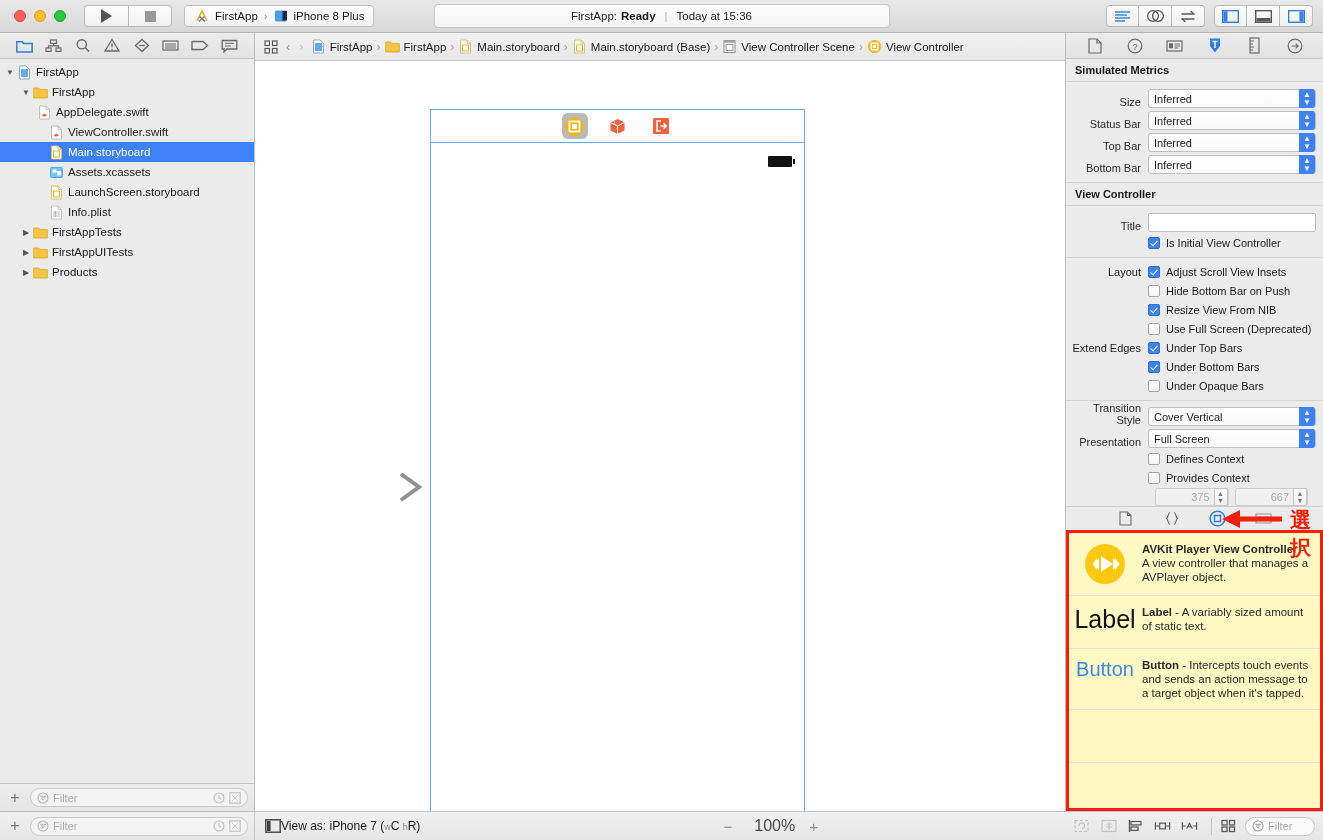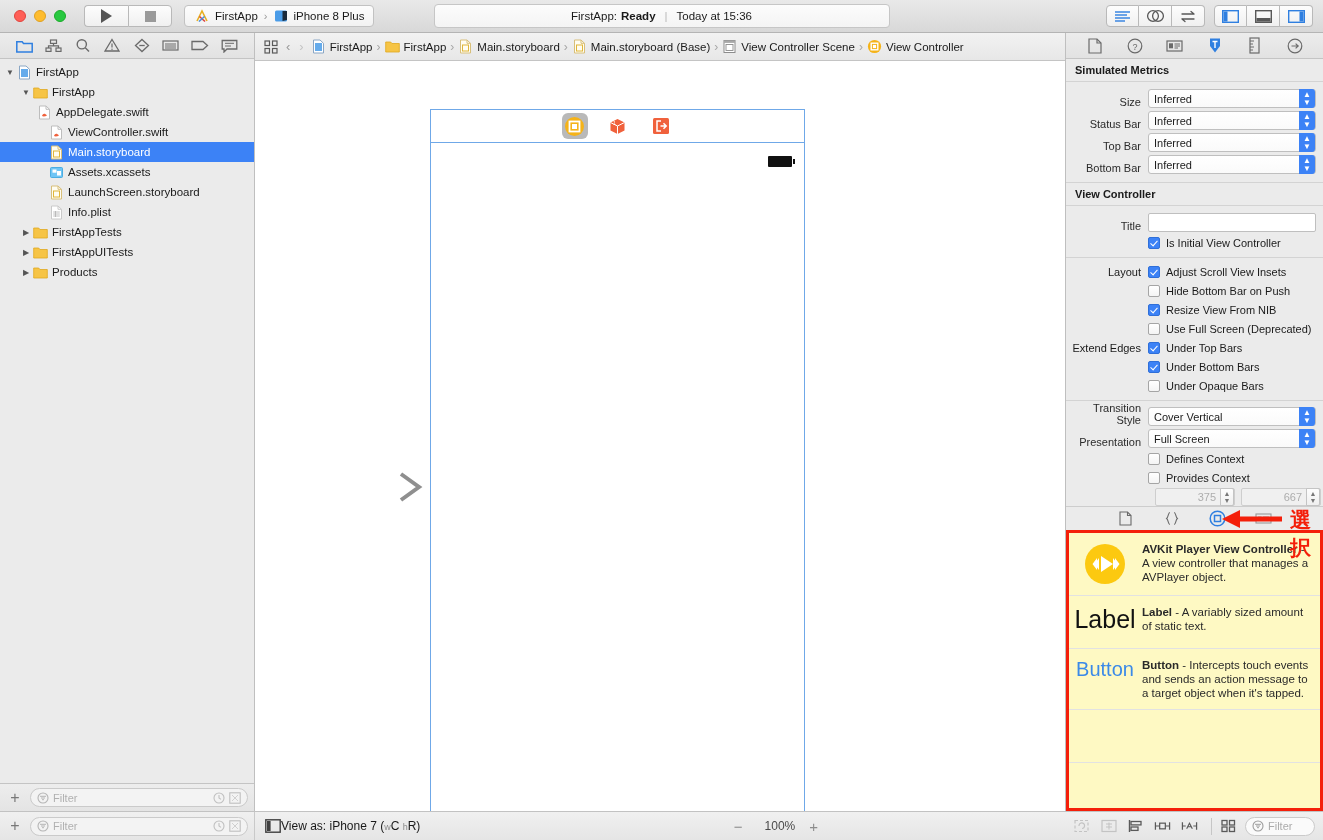--- a/index.html
+++ b/index.html
@@ -201,21 +201,21 @@
     border: 1px solid #a5a5a5; background: linear-gradient(#fff,#f4f4f4);
     display:flex;align-items:center;justify-content:center;
   }
   .cbox.on { background: #3c82f6; border-color: #2f6fd8; }
   .cbox.on:after {
     content:""; width:3px; height:6px; border:solid #fff; border-width:0 1.6px 1.6px 0;
     transform: rotate(42deg); margin-top:-1.5px;
   }
   .cbtext { font-size: 11px; padding-left: 6px; }
 
-  .sizefields { display:flex; align-items:center; gap: 6px; padding-left: 89px; padding-right: 2px; height: 18px; }
+  .sizefields { display:flex; align-items:center; gap: 6px; padding-left: 89px; padding-right: 15px; height: 18px; }
   .numfield {
     flex: 1; height: 18px; background: #f0f0f0; border: 1px solid #cecece; border-radius: 2px;
     display:flex; align-items:center; justify-content:flex-end; padding-right: 18px;
     font-size: 11px; color: #adadad; position: relative;
   }
   .numfield .stp {
     position:absolute; right:0; top:-1px; width:14px;height:18px;
     background:linear-gradient(#fdfdfd,#efefef); border:1px solid #c4c4c4; border-radius:0 2px 2px 0;
     display:flex;align-items:center;justify-content:center;font-size:7px;color:#777;line-height:1;
   }
@@ -257,21 +257,21 @@
     border-top: 1px solid #c2c2c2;
     display: flex; align-items: center;
   }
   .bb-left { width: 255px; min-width:255px; height:100%; display:flex; align-items:center; padding:0 6px; gap:6px; border-right: 1px solid #c9c9c9;}
   .bb-mid { flex: 1; display: flex; align-items: center; padding: 0 10px; }
   .bb-right { width: 258px; min-width: 258px; display:flex; align-items:center; gap:7px; padding-left: 8px;}
   .viewas { font-size: 12px; }
   .viewas .sub { font-size: 9px; color: #8a8a8a; }
   .zoomctl { display: flex; align-items: center; gap: 14px; margin-left: auto; margin-right: 30%; color:#6e6e6e; }
   .zoom-sign { font-size: 15px; color:#8c8c8c; line-height:1; }
-  .zoom-val { font-size: 12px; color:#4a4a4a;margin-left:8px; }
+  .zoom-val { font-size: 16px; color:#4a4a4a;margin-left:8px; }
   .al-icons { display: flex; align-items: center; gap: 10px; padding-right: 6px; }
   .al-icon { width: 17px; height: 15px; display:flex;align-items:center;justify-content:center; }
   .lib-filter-field {
     flex: 1; height: 19px; background: #fafafa; border: 1px solid #cacaca; border-radius: 10px;
     display: flex; align-items: center; padding: 0 6px; gap: 4px; color: #ababab; font-size: 11px;
   }
 </style>
 </head>
 <body>
 

